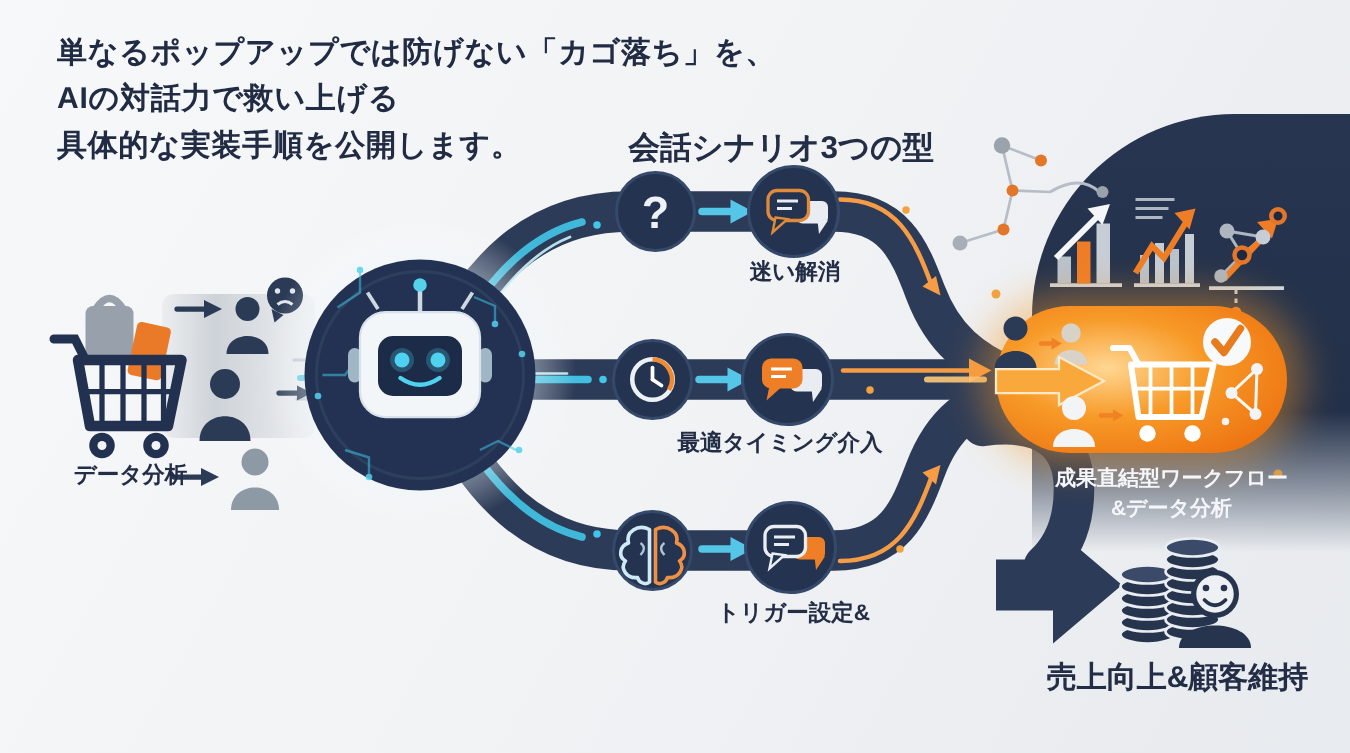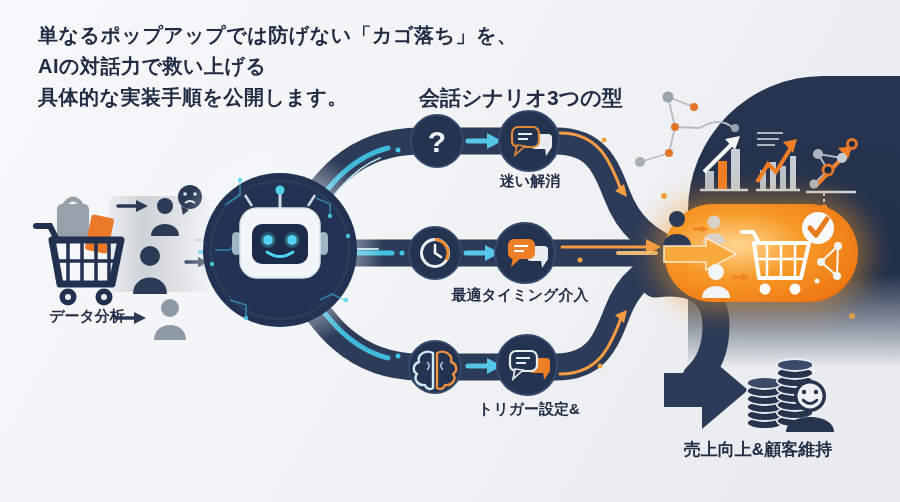--- a/index.html
+++ b/index.html
@@ -18,21 +18,21 @@
   .ctr{transform:translateX(-50%);text-align:center;}
   #title{position:absolute;left:38px;top:20px;font-weight:bold;color:#212b43;
          font-size:20px;line-height:31px;letter-spacing:.5px;}
   #scenario-header{left:419px;top:84px;font-size:21px;}
   #label-step1{left:530px;top:172px;font-size:15px;}
   #label-step2{left:520px;top:286px;font-size:15px;}
   #label-step3{left:529px;top:398px;font-size:15px;line-height:21px;text-align:right;}
   #label-robot{left:279px;top:332px;font-size:16px;}
   #label-cart{left:87px;top:307px;font-size:15px;}
   #label-outcome{left:781px;top:308px;font-size:14px;line-height:20px;color:#f4f6f9;}
-  #label-result{left:758px;top:438px;font-size:17px;}
+  #label-result{left:785px;top:438px;font-size:20px;}
 </style>
 </head>
 <body>
 
 <div id="stage">
 
   <div id="navy-panel"></div>
 
   <svg id="art" width="900" height="502" viewBox="0 0 900 502">
     <defs>
@@ -346,16 +346,20 @@
   <div id="scenario-header" class="lbl">会話シナリオ3つの型</div>
 
   <div id="label-cart" class="lbl ctr">データ分析</div>
 
   <div id="label-step1" class="lbl ctr">迷い解消</div>
   <div id="label-step2" class="lbl ctr">最適タイミング介入</div>
   <div id="label-step3" class="lbl ctr">
     <div>トリガー設定&amp;</div>
   </div>
 
+  <div id="label-outcome" class="lbl ctr">
+    <div>成果直結型ワークフロー</div>
+    <div>&amp;データ分析</div>
+  </div>
 
   <div id="label-result" class="lbl ctr">売上向上&amp;顧客維持</div>
 
 </div>
 
 </body></html>

